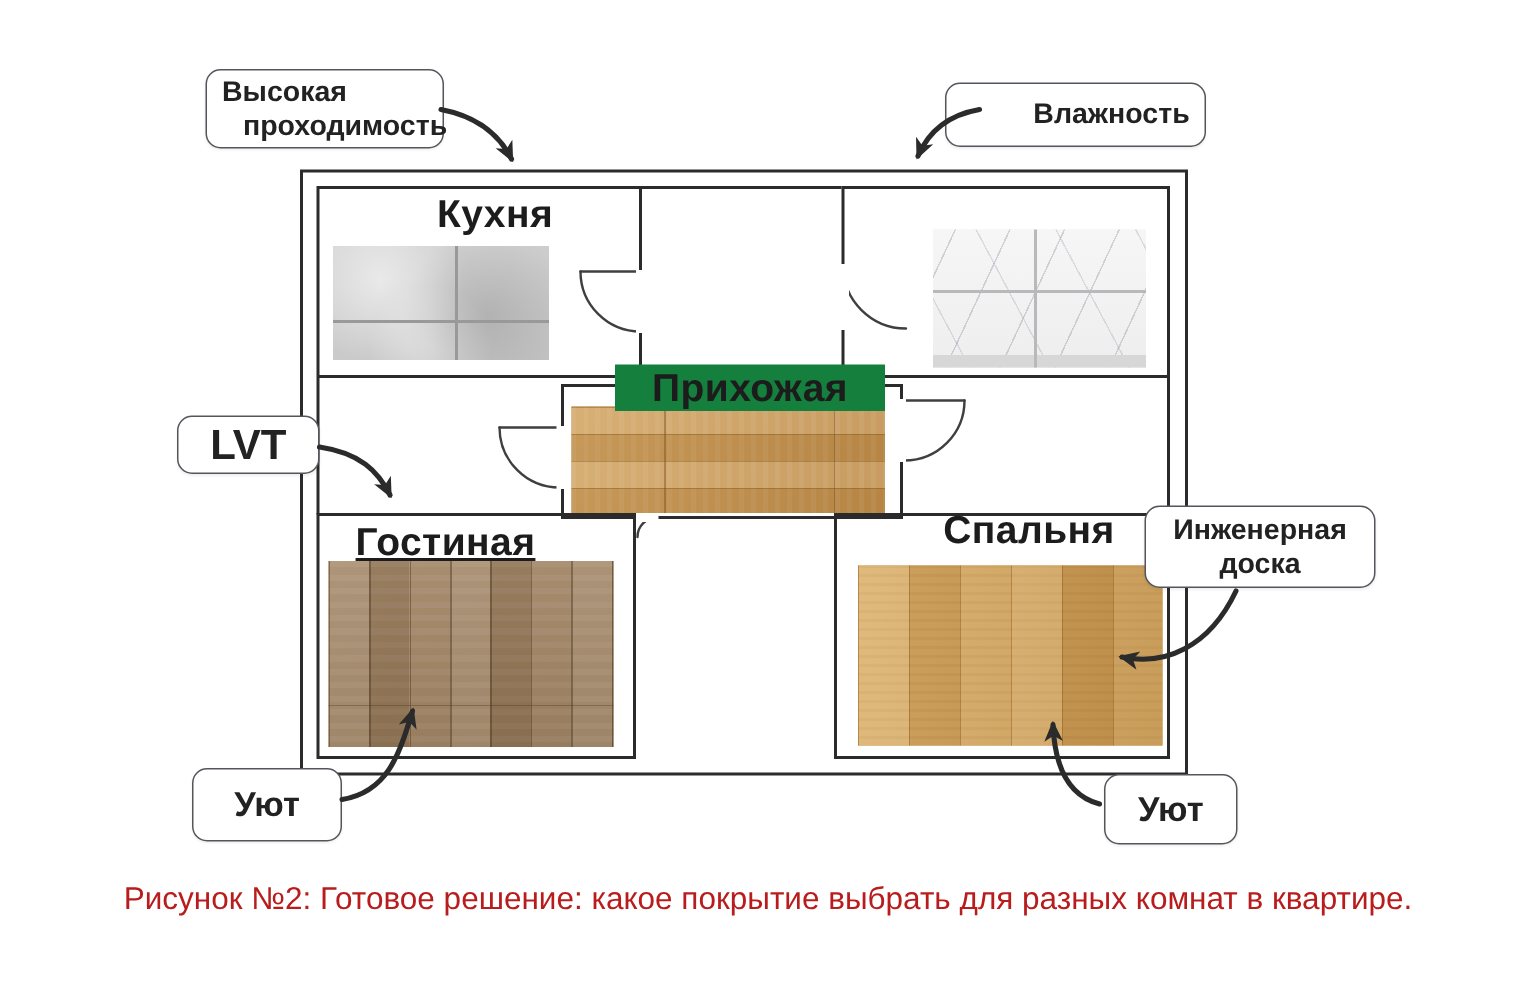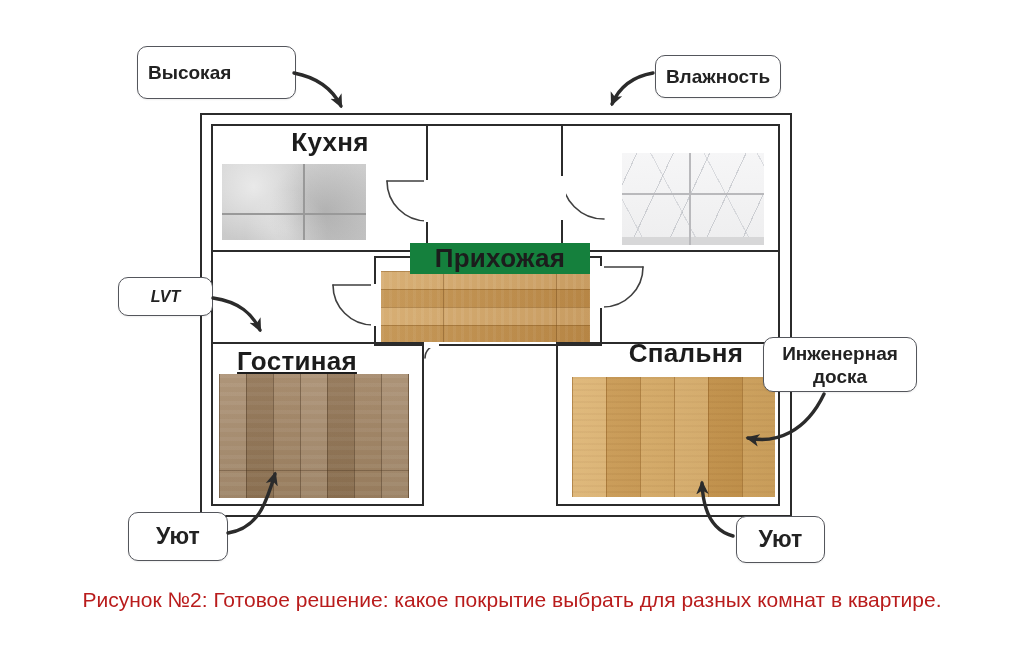--- a/index.html
+++ b/index.html
@@ -83,22 +83,22 @@
   
   .callout{
     position:absolute;background:#fff;border:1.6px solid #54565c;border-radius:10px;
     display:flex;align-items:center;justify-content:center;
     font-size:19px;font-weight:700;color:#222;z-index:6;
     box-shadow:0 1px 2px rgba(0,0,0,.07);text-align:center;line-height:23px;
   }
   #callout-traffic{left:137px;top:46px;width:159px;height:53px;
     flex-direction:column;align-items:flex-start;justify-content:center;padding-left:10px;box-sizing:border-box;}
   #callout-traffic .l2{margin-left:14px;}
-  #callout-humidity{left:655px;top:55px;width:124px;height:41px;}
-  #callout-lvt{left:118px;top:277px;width:93px;height:37px;font-size:16px;font-style:italic;}
+  #callout-humidity{left:630px;top:55px;width:124px;height:41px;padding-left:48px;}
+  #callout-lvt{left:118px;top:277px;width:93px;height:37px;font-size:28px;}
   #callout-engineered{left:763px;top:337px;width:154px;height:55px;padding:20px 10px;box-sizing:border-box;}
   #callout-cozy-left{left:128px;top:512px;width:98px;height:47px;font-size:23px;}
   #callout-cozy-right{left:736px;top:516px;width:87px;height:45px;font-size:23px;}
   
   #plan-lines,#arrow-layer{position:absolute;left:0;top:0;width:1024px;height:658px;pointer-events:none;}
   #plan-lines{z-index:2;}
   #arrow-layer{z-index:7;}
   
   #caption{
     position:absolute;left:0;top:585px;width:100%;text-align:center;
@@ -148,20 +148,21 @@
   <div class="swatch" id="swatch-living"></div>
   <div class="swatch" id="swatch-bedroom"></div>
 
   <div class="room-label" id="label-kitchen">Кухня</div>
   <div class="room-label" id="label-hallway">Прихожая</div>
   <div class="room-label" id="label-living">Гостиная</div>
   <div class="room-label" id="label-bedroom">Спальня</div>
 
   <div class="callout" id="callout-traffic">
     <span class="l1">Высокая</span>
+    <span class="l2">проходимость</span>
   </div>
   <div class="callout" id="callout-humidity">
     <span>Влажность</span>
   </div>
   <div class="callout" id="callout-lvt">
     <span>LVT</span>
   </div>
   <div class="callout" id="callout-engineered">
     <span>Инженерная доска</span>
   </div>

